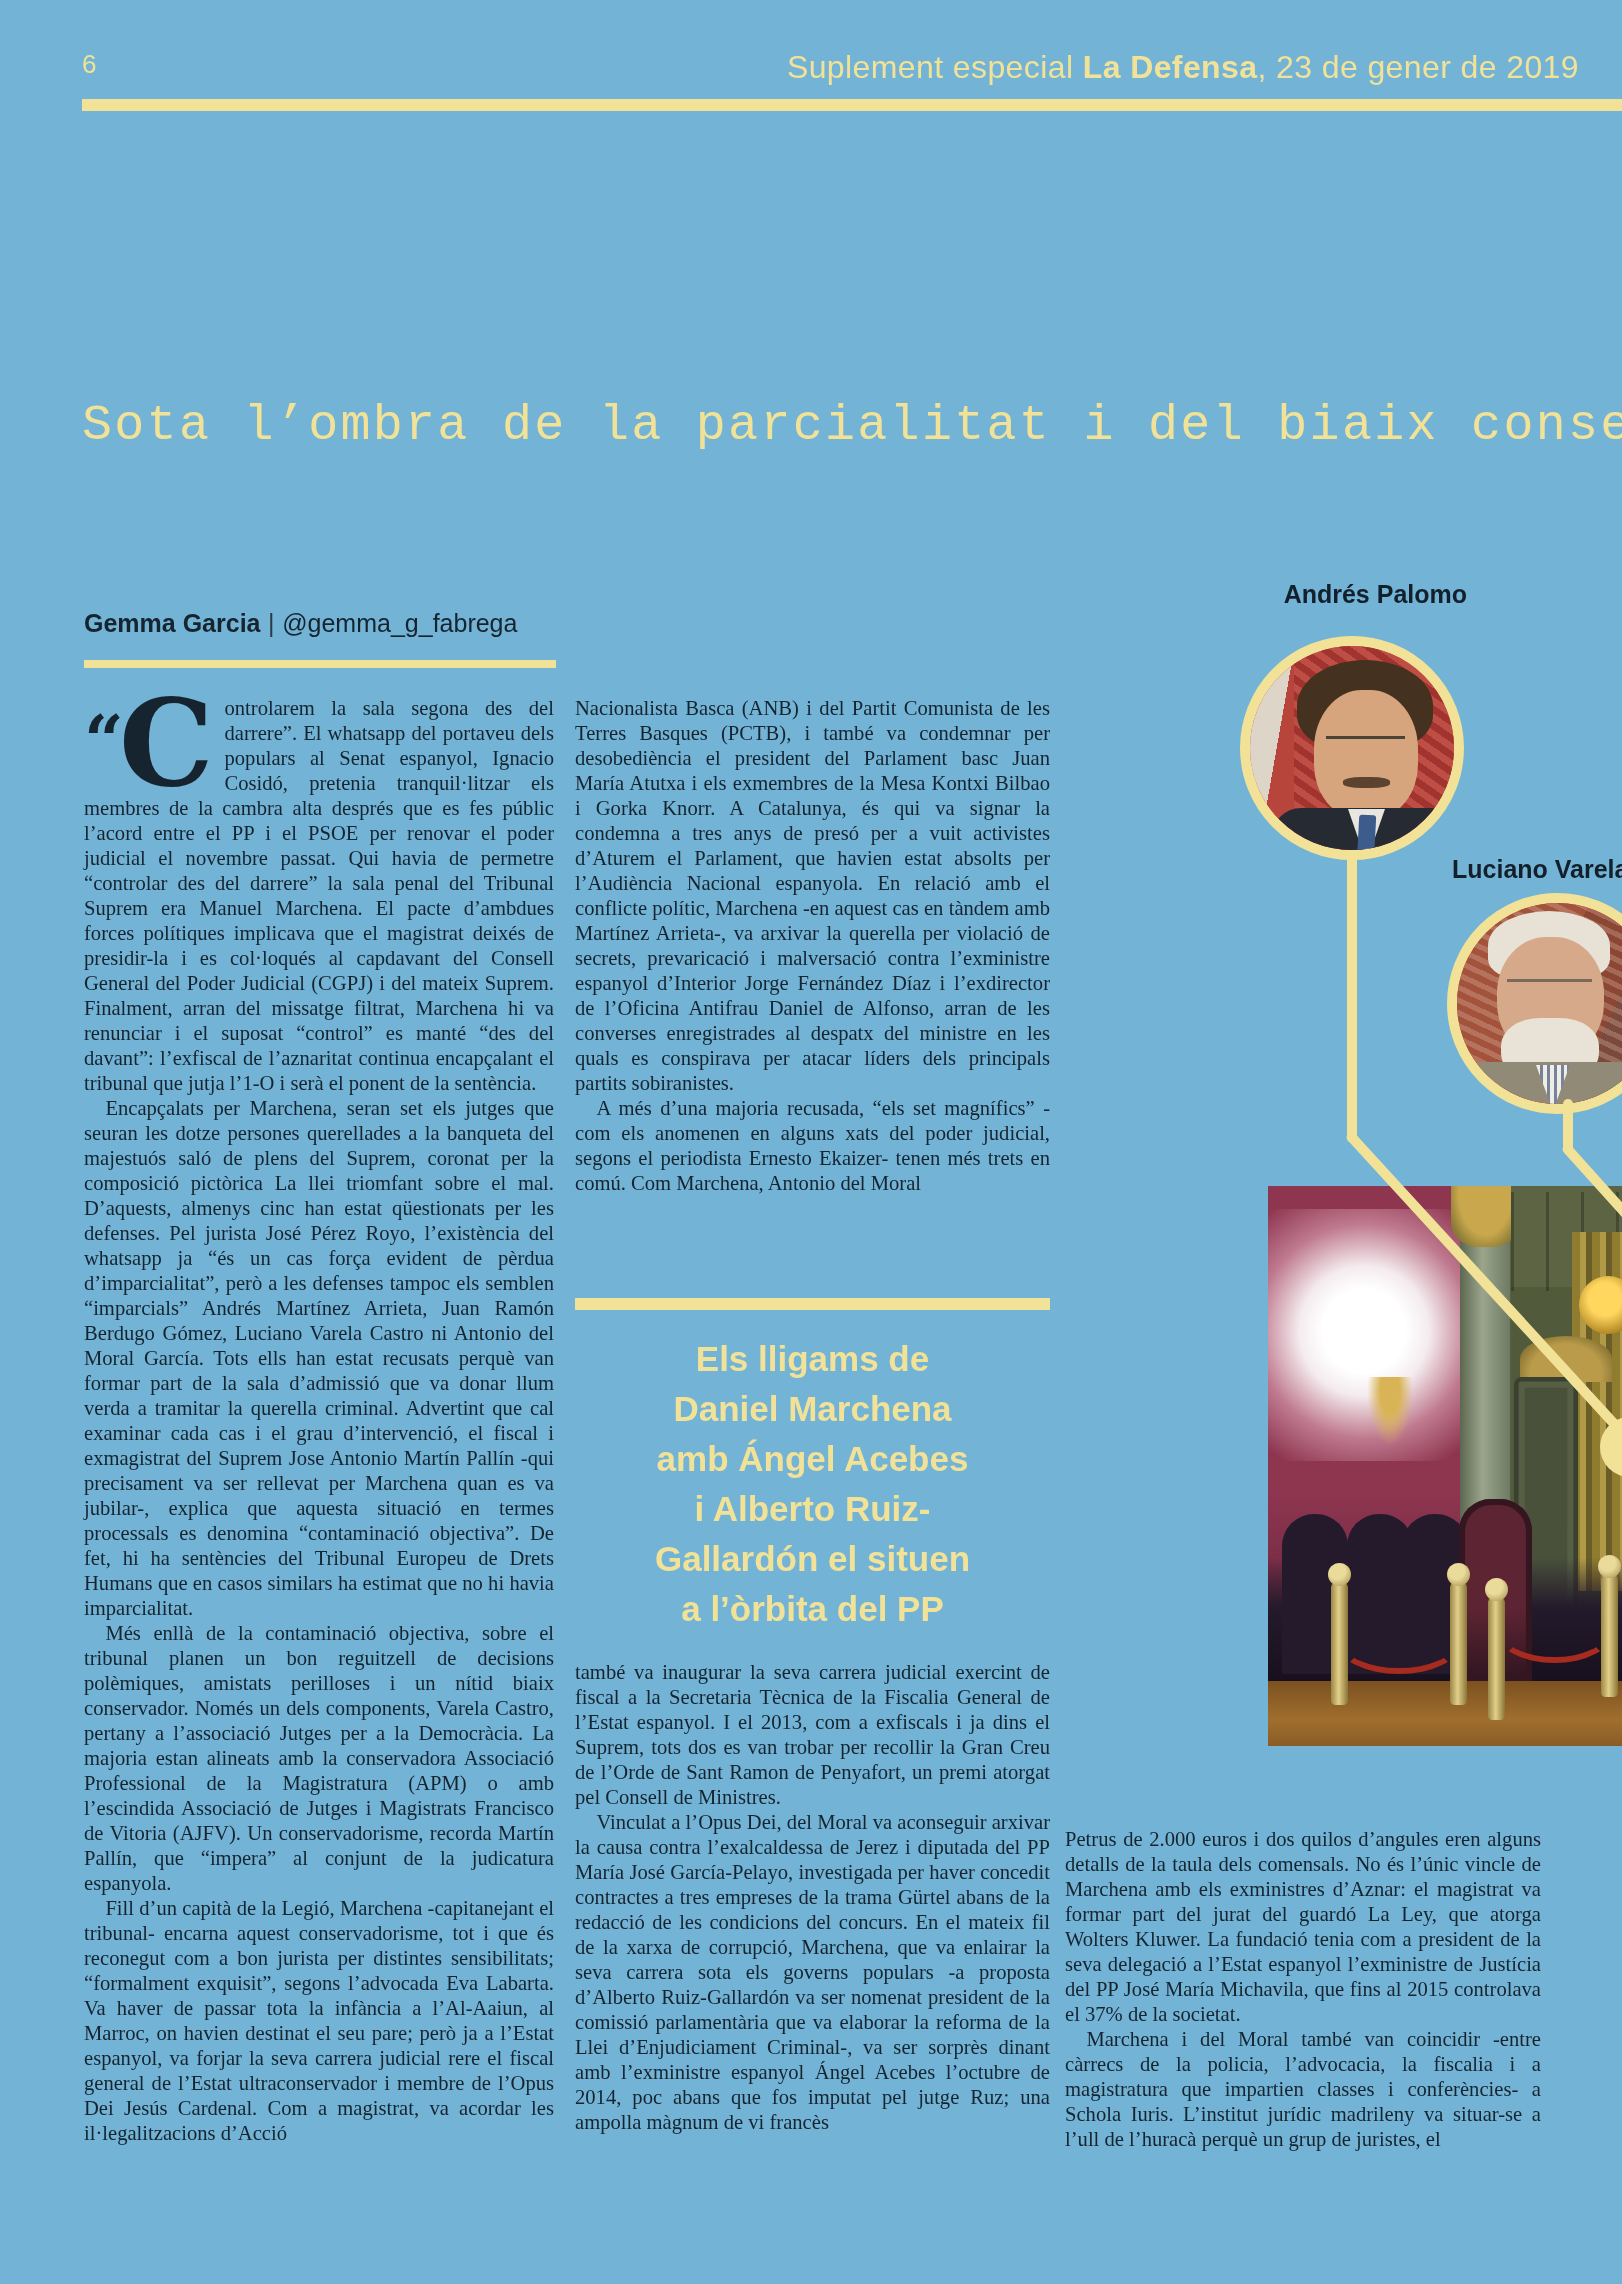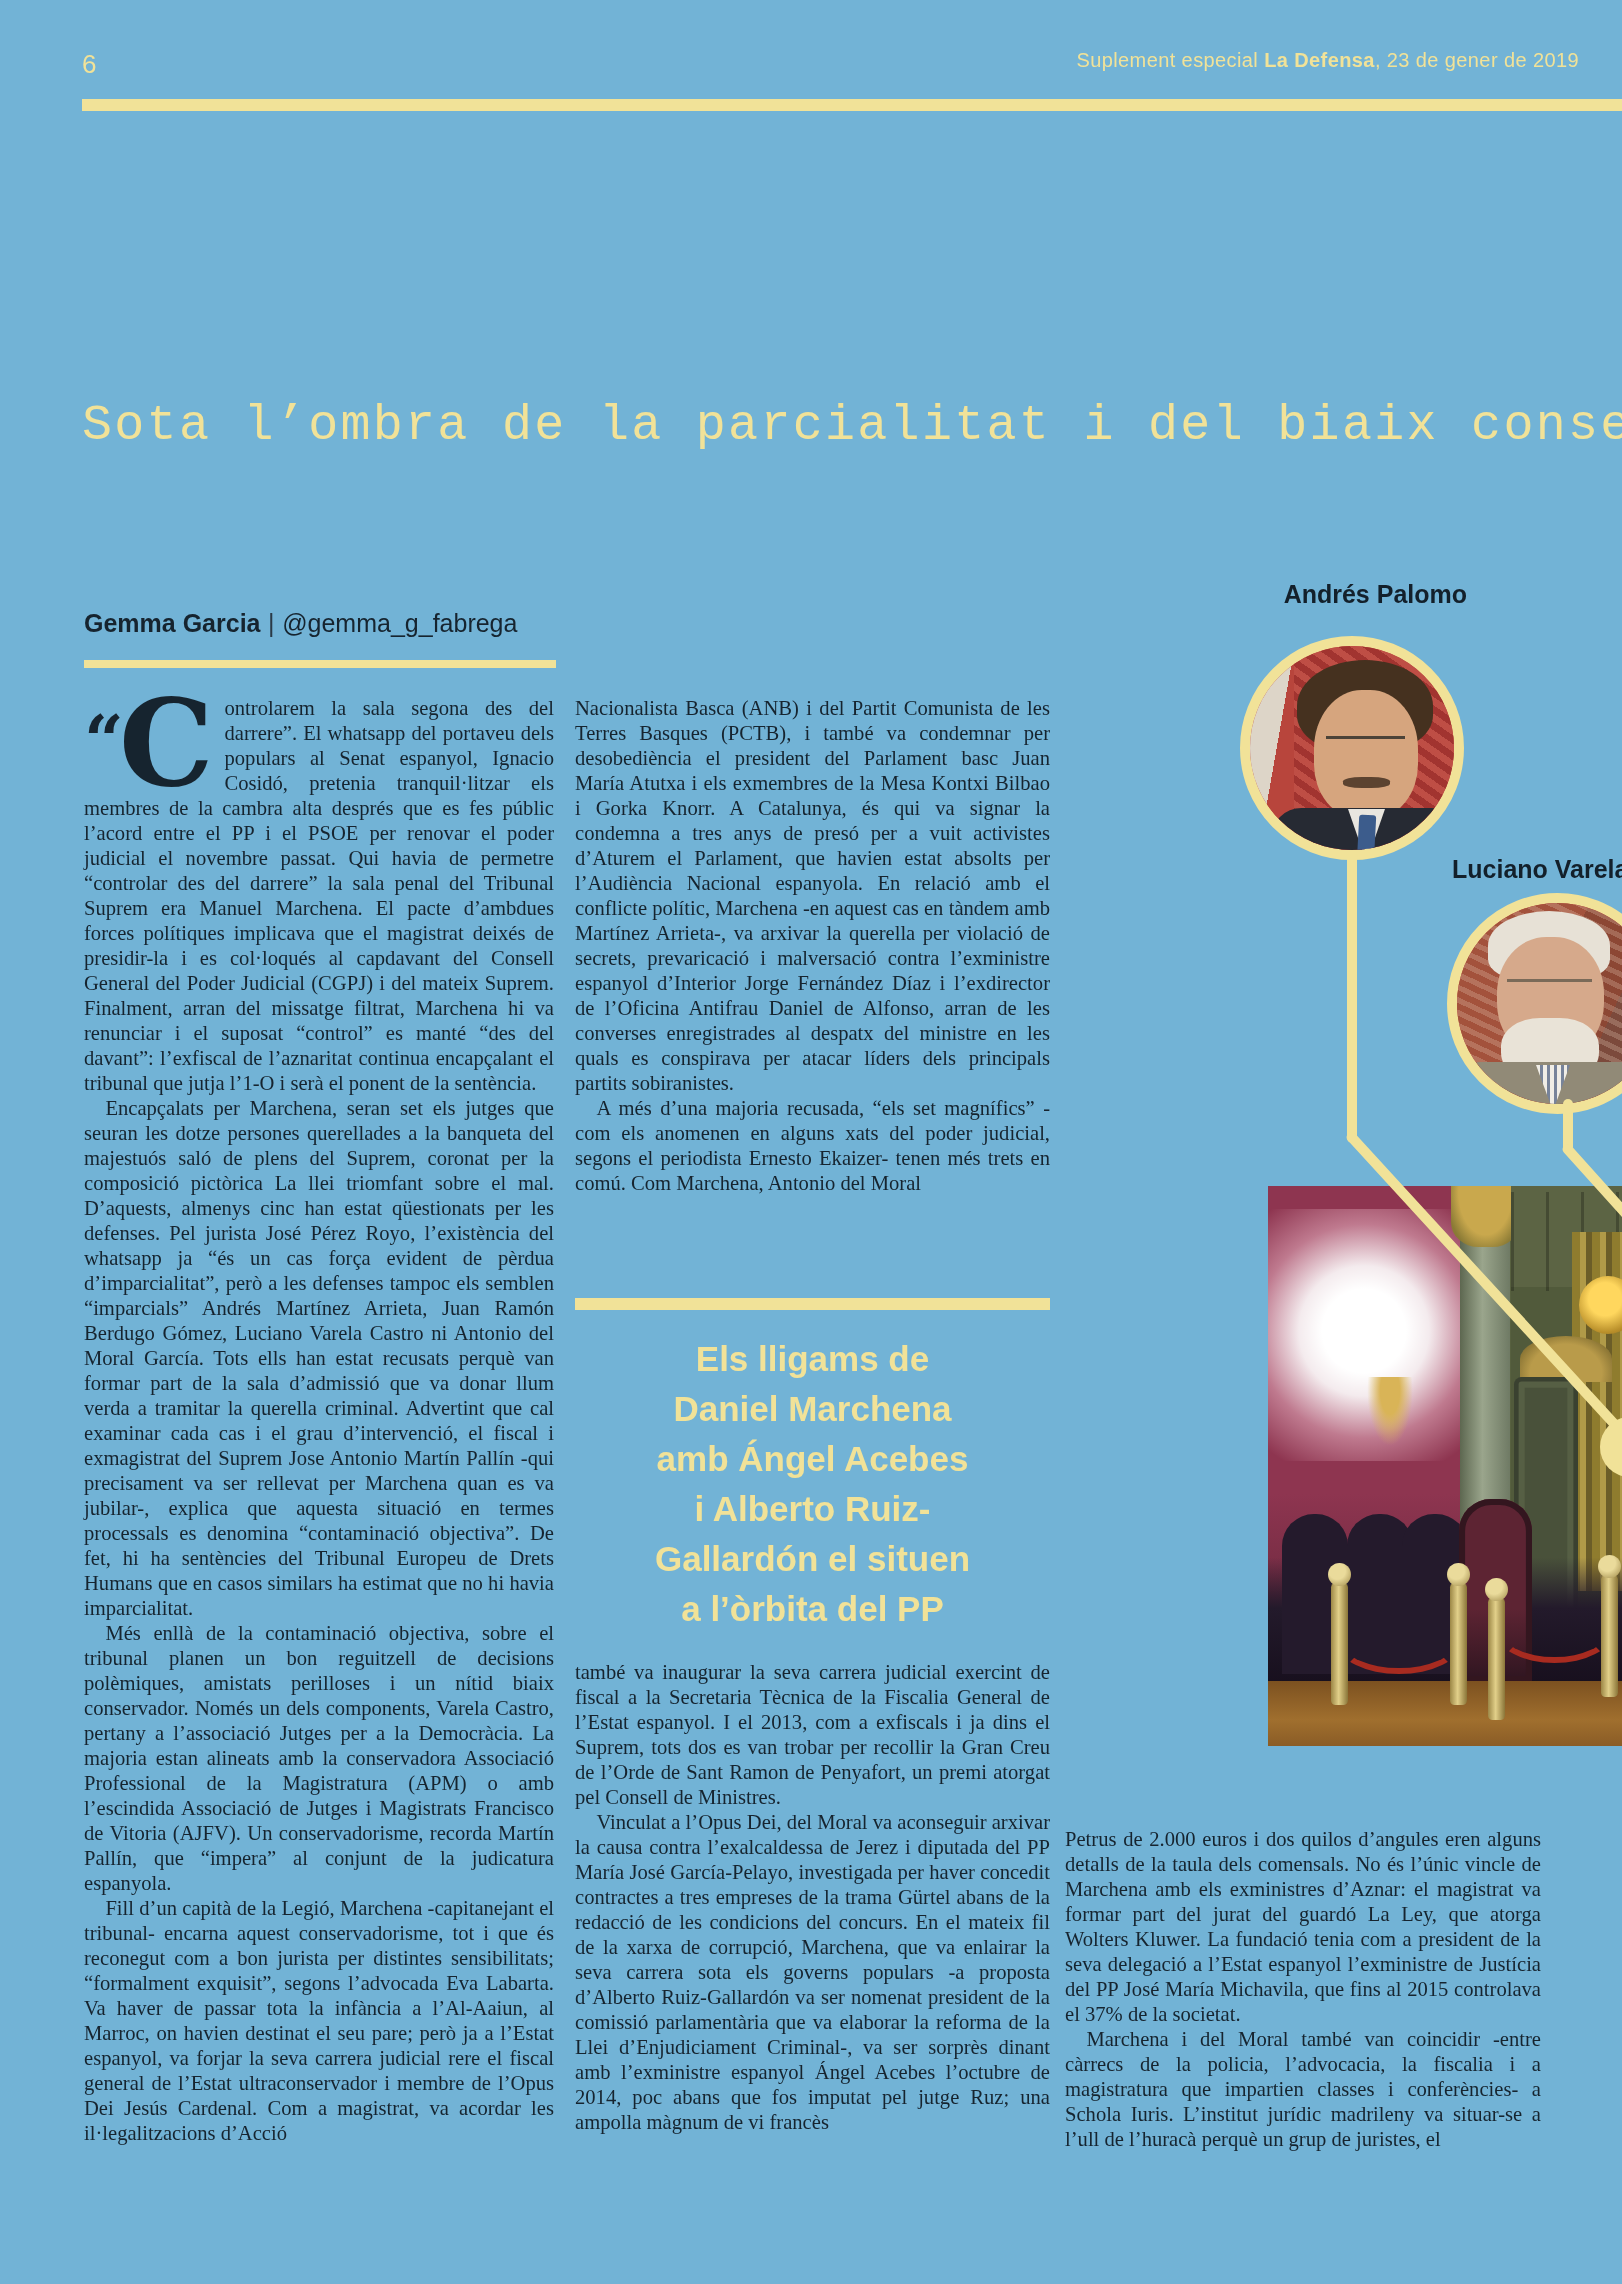--- a/index.html
+++ b/index.html
@@ -16,21 +16,21 @@
     font-family:"Liberation Serif",serif;
   }
   
   .page-number{
     position:absolute;left:82px;top:49px;
     font-family:"Liberation Sans",sans-serif;font-size:26px;font-weight:500;
     color:var(--accent_yellow,#f1e298);
   }
   .header-right{
     position:absolute;right:44px;top:49px;text-align:right;
-    font-family:"Liberation Sans",sans-serif;font-size:20px;
+    font-family:"Liberation Sans",sans-serif;font-size:32px;
     color:var(--accent_yellow,#f1e298);letter-spacing:0.4px;
   }
   .header-right .bold{font-weight:700;}
   .header-rule{
     position:absolute;left:82px;top:99px;width:1540px;height:12.2px;
     background:var(--accent_yellow,#f1e298);
   }
   
   .headline{
     position:absolute;left:81px;top:252px;white-space:nowrap;

